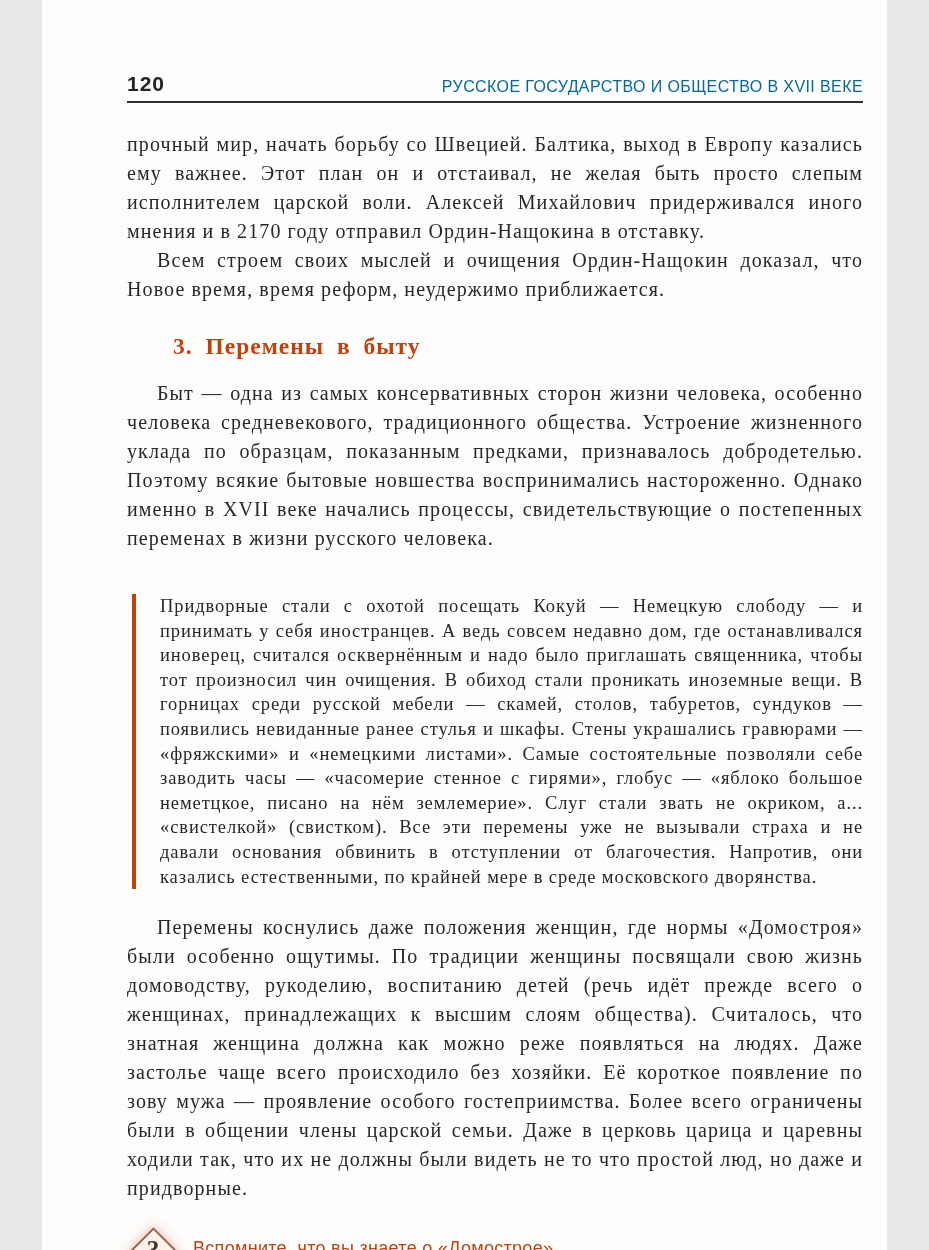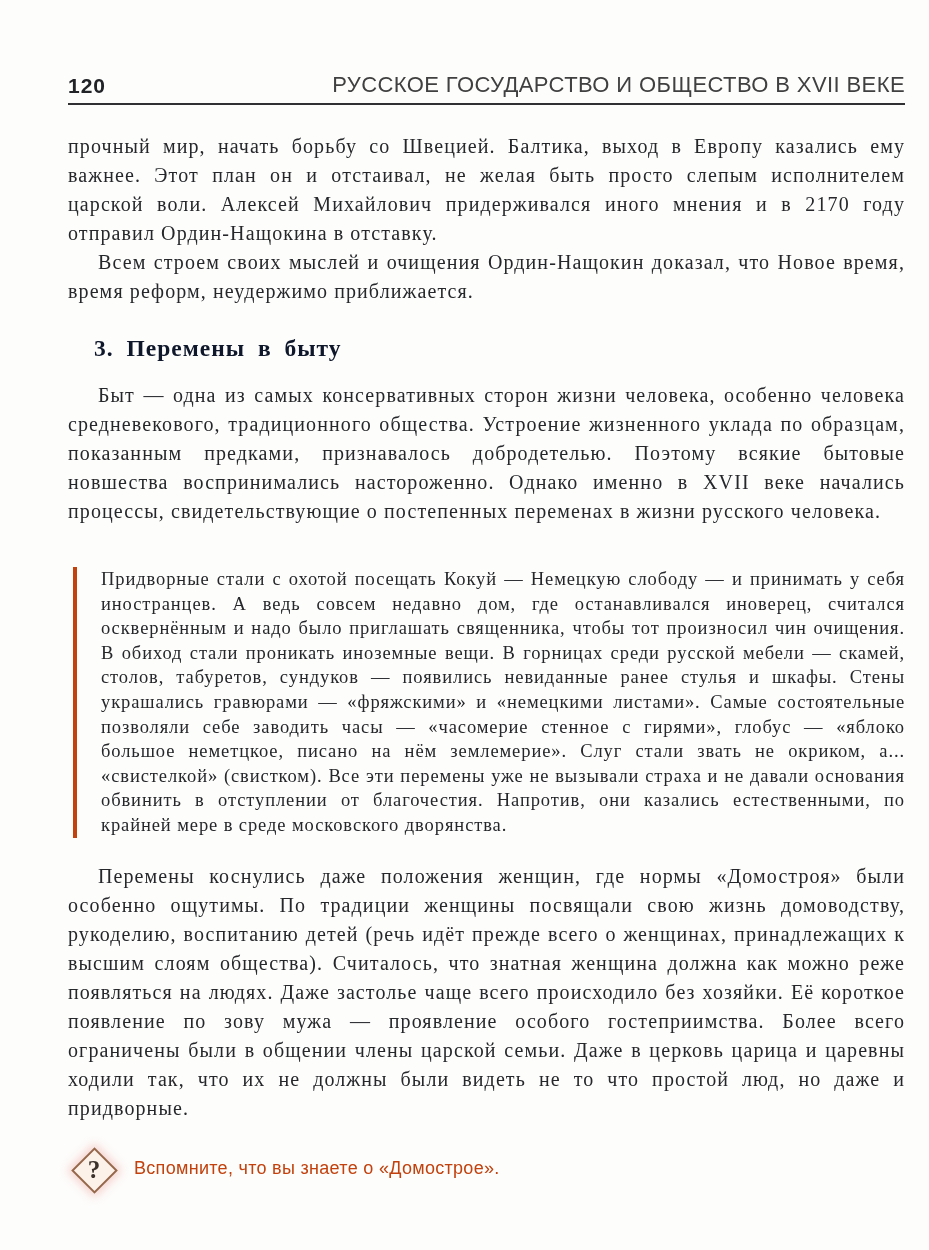--- a/index.html
+++ b/index.html
@@ -1,53 +1,53 @@
 <!DOCTYPE html>
 <html lang="ru"><head>
 <meta charset="utf-8">
 <style>
   html,body { margin:0; padding:0; background:#e8e8e8; }
   .page {
     position:relative;
-    width:929px; height:1250px;
+    width:845px; height:1250px;
     margin:0 auto;
     background:#fdfdfc;
     box-sizing:border-box;
-    padding:72px 24px 0 68px;
+    padding:72px 24px 0 85px;
     font-family:"Liberation Serif", serif;
     color:#26272a;
     overflow:hidden;
   }
   
   .running-head {
     display:flex; justify-content:space-between; align-items:flex-end;
     border-bottom:2px solid #303033;
     padding-bottom:5px;
     font-family:"Liberation Sans", sans-serif;
   }
   .page-number { font-weight:bold; font-size:21px; color:#222326; letter-spacing:1px; }
-  .running-title { font-size:22px; color:#404040; letter-spacing:.4px; }
+  .running-title { font-size:16px; color:#0369a1; letter-spacing:.4px; }
 
   
   .text-col { margin-top:27px; }
   .para {
     margin:0;
     font-size:20px; line-height:29px;
     letter-spacing:1.1px;
     text-align:justify;
     text-indent:30px;
   }
   .para.no-indent { text-indent:0; }
   .it { }
 
   .section-heading {
-    margin:29px 0 19px 26px;
+    margin:29px 0 19px 46px;
     font-size:23.5px; font-weight:bold;
     letter-spacing:1px; word-spacing:6px;
-    color:#0f172a;
+    color:#c2410c;
   }
 
   .quote-block {
     margin:41px 0 24px 5px;
     padding-left:24px;
     border-left:4px solid #c2410c;
     font-size:18.5px; line-height:24.6px;
     letter-spacing:.9px;
     text-align:justify;
   }

